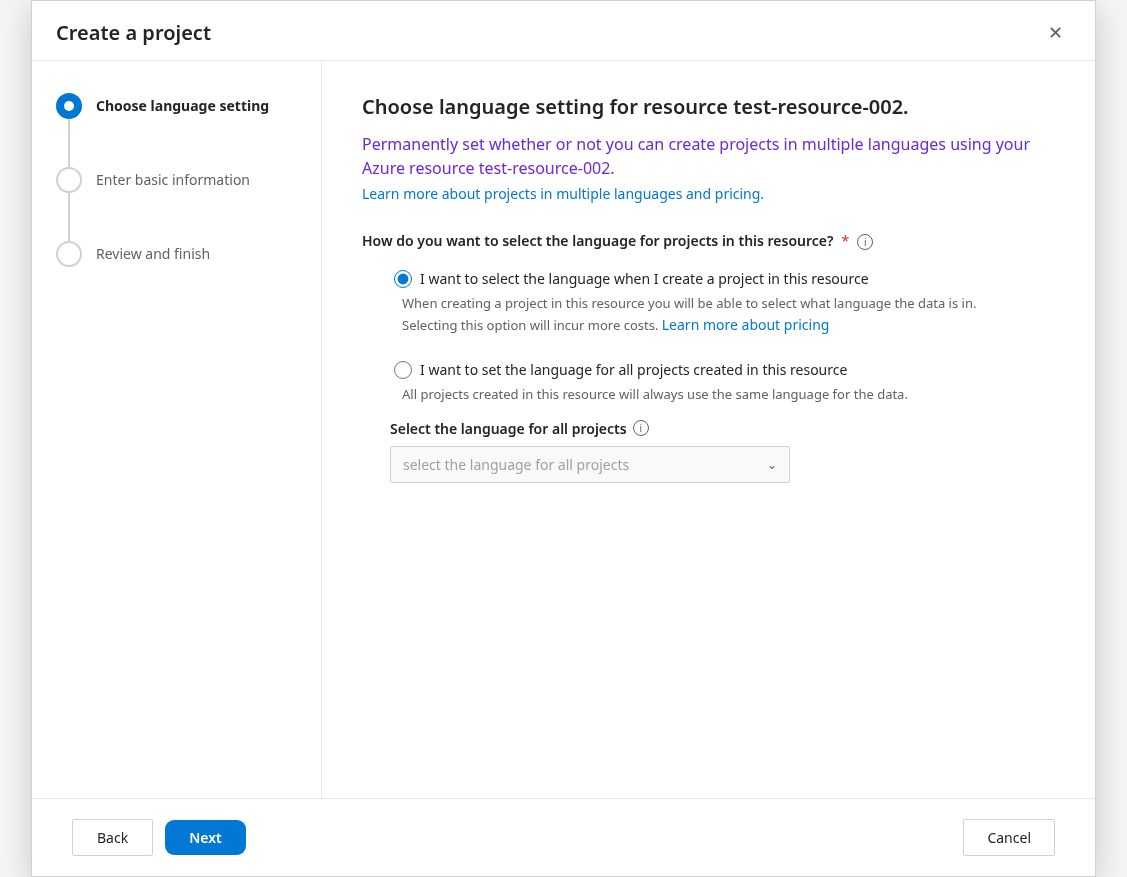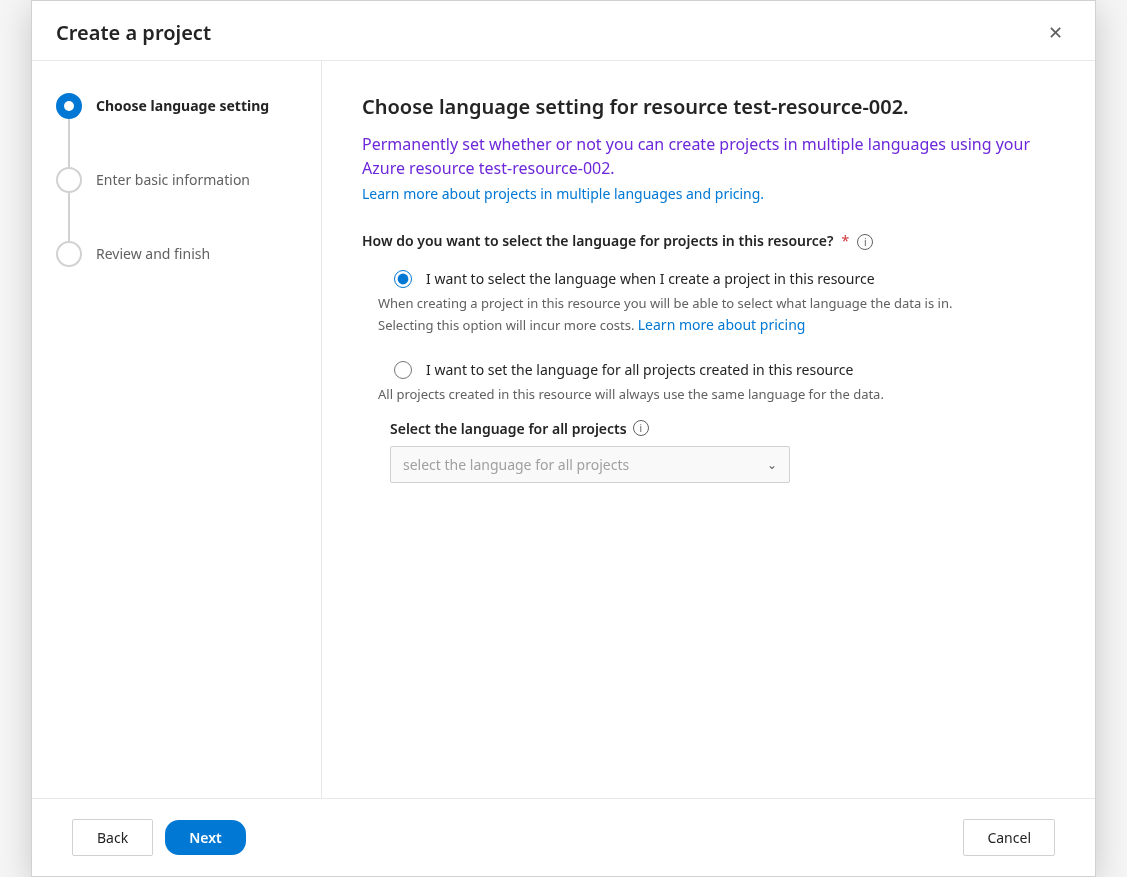--- a/index.html
+++ b/index.html
@@ -167,41 +167,41 @@
       gap: 0;
     }
     .radio-option {
       display: flex;
       flex-direction: column;
       margin-bottom: 24px;
     }
     .radio-row {
       display: flex;
       align-items: flex-end;
-      gap: 14px;
+      gap: 8px;
       padding-left: 32px;
     }
     .radio-input {
       margin-top: 2px;
       width: 18px;
       height: 18px;
       accent-color: #0078d4;
       cursor: pointer;
       flex-shrink: 0;
     }
     .radio-label {
       font-size: 14px;
       color: #242424;
       font-weight: 400;
       cursor: pointer;
     }
     .radio-desc {
       font-size: 13px;
       color: #616161;
-      margin-left: 16px;
+      margin-left: 40px;
       margin-top: 6px;
       line-height: 1.5;
     }
     .radio-desc a {
       color: #0078d4;
       text-decoration: none;
       cursor: pointer;
     }
     .select-label-row {
       display: flex;
@@ -248,21 +248,21 @@
       border-radius: 2px;
       font-size: 14px;
       color: #242424;
       cursor: pointer;
       font-family: inherit;
     }
     .btn-next {
       padding: 8px 24px;
       border: none;
       background: #0078d4;
-      border-radius: 14px;
+      border-radius: 9px;
       font-size: 14px;
       color: #fff;
       cursor: pointer;
       font-weight: 600;
       font-family: inherit;
     }
     .btn-cancel {
       margin-left: auto;
       padding: 8px 23px;
       border: 1px solid #d1d1d1;

